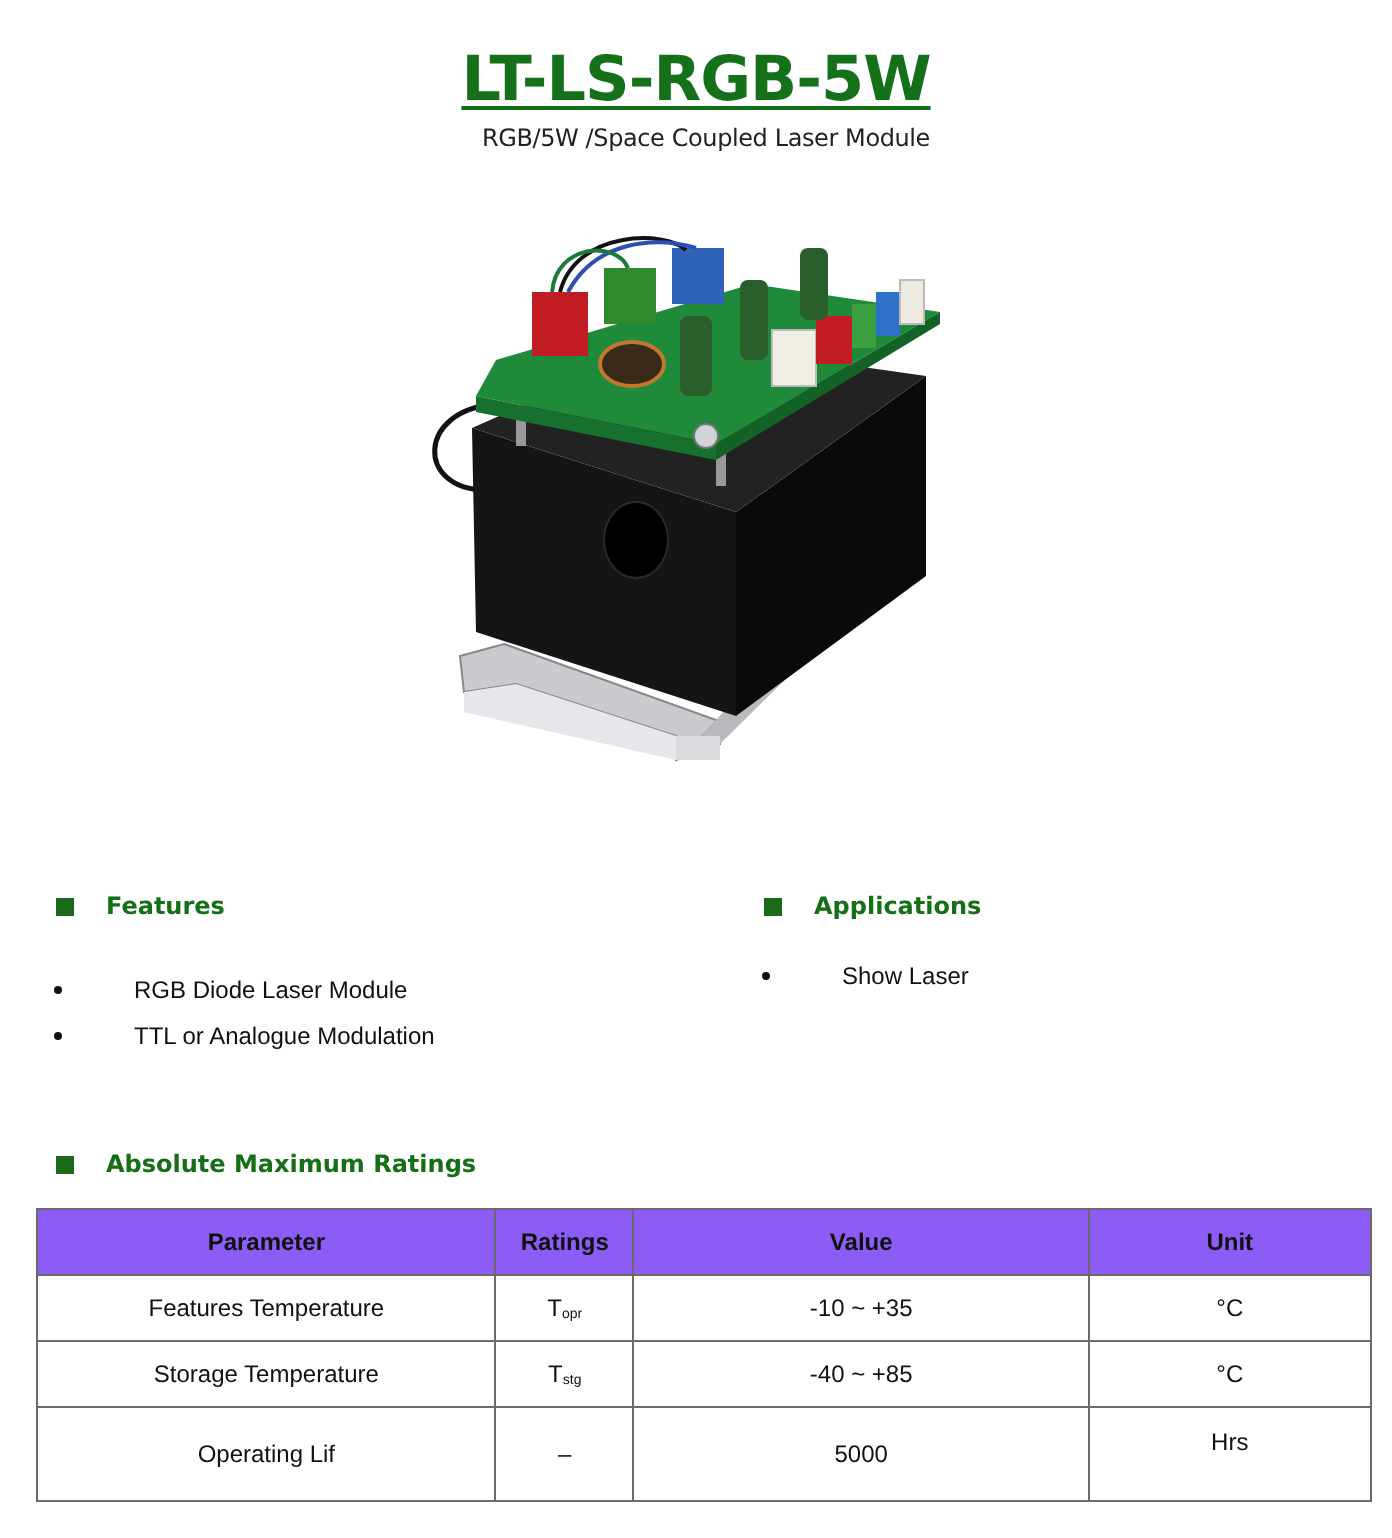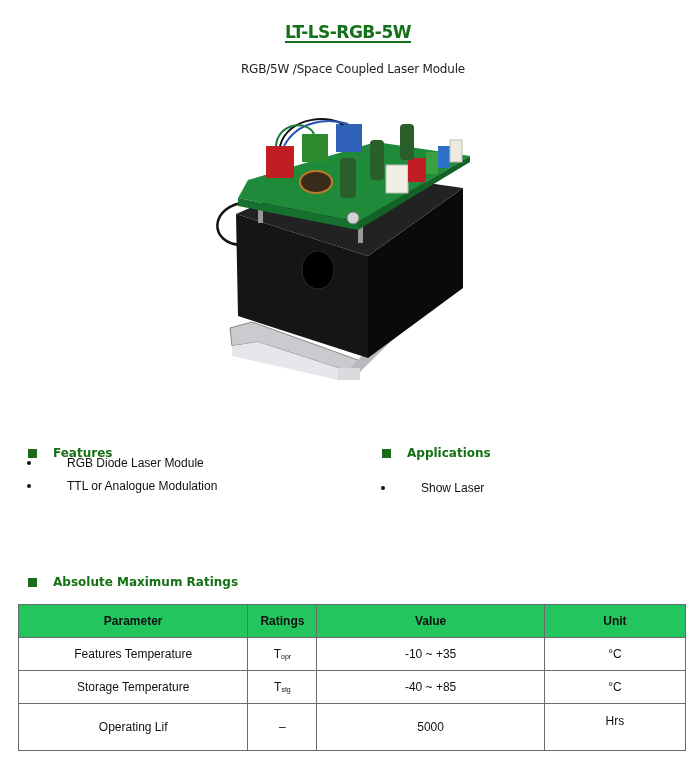--- a/index.html
+++ b/index.html
@@ -1,31 +1,31 @@
 <!DOCTYPE html>
 <html><head>
 <meta charset="utf-8">
 <style>
   html, body { margin: 0; padding: 0; background: #ffffff; }
   body { width: 696px; height: 769px; position: relative; overflow: hidden; font-family: "Liberation Sans", sans-serif; color: #111; }
-  .title { position: absolute; top: 22px; left: 0; width: 696px; text-align: center; font-family: "DejaVu Sans", sans-serif; font-weight: bold; font-size: 17px; color: #15701a; letter-spacing: -0.5px; }
+  .title { position: absolute; top: 22px; left: 0; width: 696px; text-align: center; font-family: "DejaVu Sans", sans-serif; font-weight: bold; font-size: 31px; color: #15701a; letter-spacing: -0.5px; }
   .title span { text-decoration: underline; text-decoration-thickness: 2px; text-underline-offset: 3px; }
   .subtitle { position: absolute; top: 62px; left: 0; width: 706px; text-align: center; font-family: "DejaVu Sans", sans-serif; font-size: 12px; color: #222; letter-spacing: -0.2px; }
 
   .product { position: absolute; left: 208px; top: 110px; width: 280px; height: 290px; }
 
   .sec-head { position: absolute; font-family: "DejaVu Sans", sans-serif; font-weight: bold; font-size: 12px; color: #157015; display: flex; align-items: center; }
   .sec-head .sq { width: 9px; height: 9px; background: #1a6a1a; display: inline-block; margin-right: 16px; }
   .list { position: absolute; margin: 0; padding: 0; list-style: none; font-size: 12px; color: #111; }
   .list li { position: relative; padding-left: 40px; height: 22.5px; line-height: 14px; }
   .list li .dot { position: absolute; left: 0; top: 5px; width: 4px; height: 4px; background: #111; border-radius: 50%; }
 
   table.ratings { position: absolute; left: 18px; top: 604px; width: 668px; border-collapse: collapse; font-size: 12px; }
   table.ratings th, table.ratings td { border: 1.5px solid #6a6a6a; text-align: center; padding: 0; }
-  table.ratings th { background: #22c55e; font-weight: bold; height: 32px; font-size: 12px; }
+  table.ratings th { background: #8b5cf6; font-weight: bold; height: 32px; font-size: 12px; }
   table.ratings td { height: 32px; }
   table.ratings tr.r3 td { height: 36px; }
   table.ratings td .sub { font-size: 7px; vertical-align: -1px; }
   table.ratings td.unit-hrs { vertical-align: top; padding-top: 10px; }
   .col1 { width: 228px; } .col2 { width: 68px; } .col3 { width: 226px; } .col4 { width: 140px; }
 </style>
 </head>
 <body>
 
 <div class="title"><span>LT-LS-RGB-5W</span></div>
@@ -72,21 +72,21 @@
     <path d="M72 36 C 80 5, 125 5, 135 15" fill="none" stroke="#111" stroke-width="2"></path>
     <path d="M76 36 C 90 10, 120 8, 140 14" fill="none" stroke="#2b4fb5" stroke-width="2"></path>
     <path d="M68 36 C 70 12, 100 10, 106 24" fill="none" stroke="#1a7a3a" stroke-width="2"></path>
   </svg>
 </div>
 
 <div class="sec-head" style="left:28px; top:446px;">
   <span class="sq"></span>
   <span>Features</span>
 </div>
-<ul class="list" style="left:27px; top:456px;">
+<ul class="list" style="left:27px; top:488px;">
   <li><span class="dot"></span><span>RGB Diode Laser Module</span></li>
   <li><span class="dot"></span><span>TTL or Analogue Modulation</span></li>
 </ul>
 
 <div class="sec-head" style="left:382px; top:446px;">
   <span class="sq"></span>
   <span>Applications</span>
 </div>
 <ul class="list" style="left:381px; top:481px;">
   <li><span class="dot"></span><span>Show Laser</span></li>

